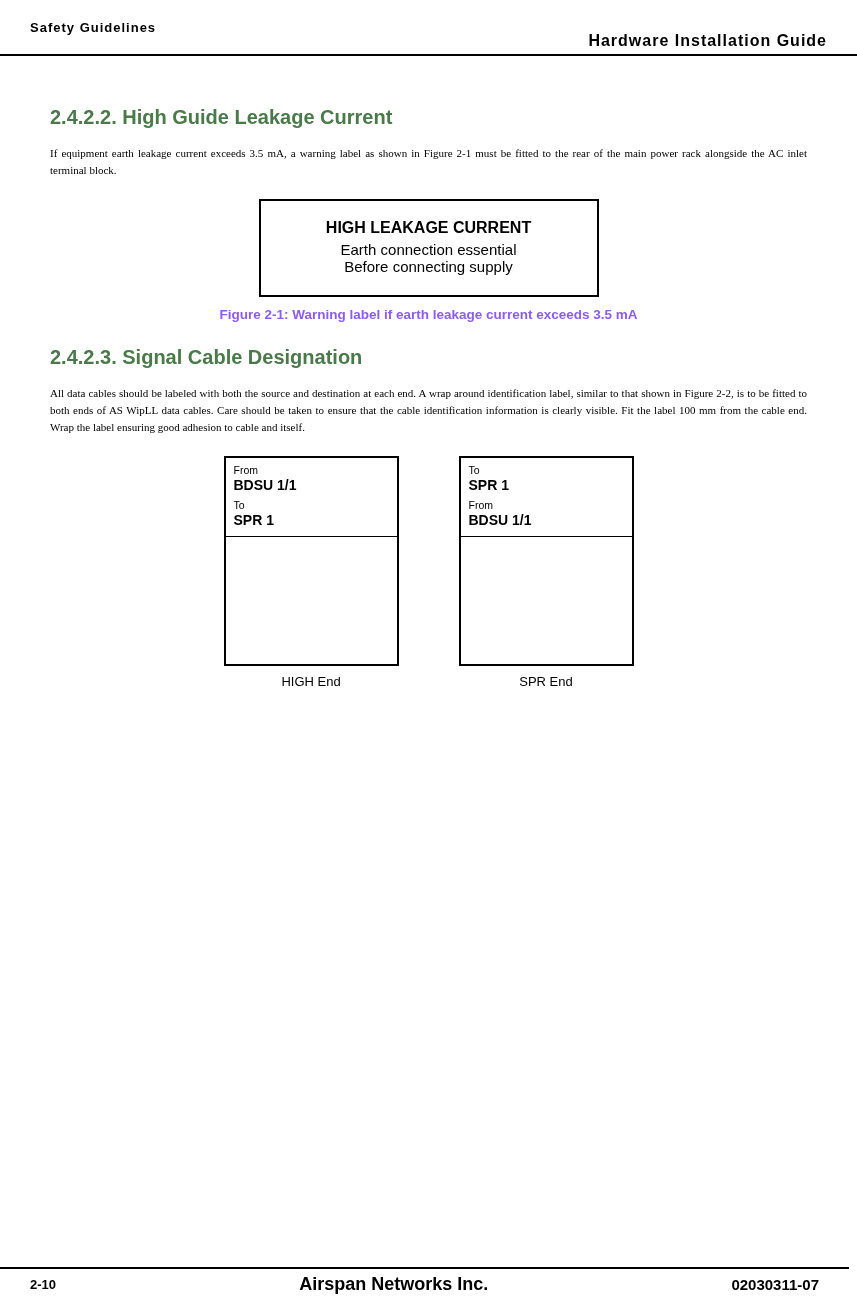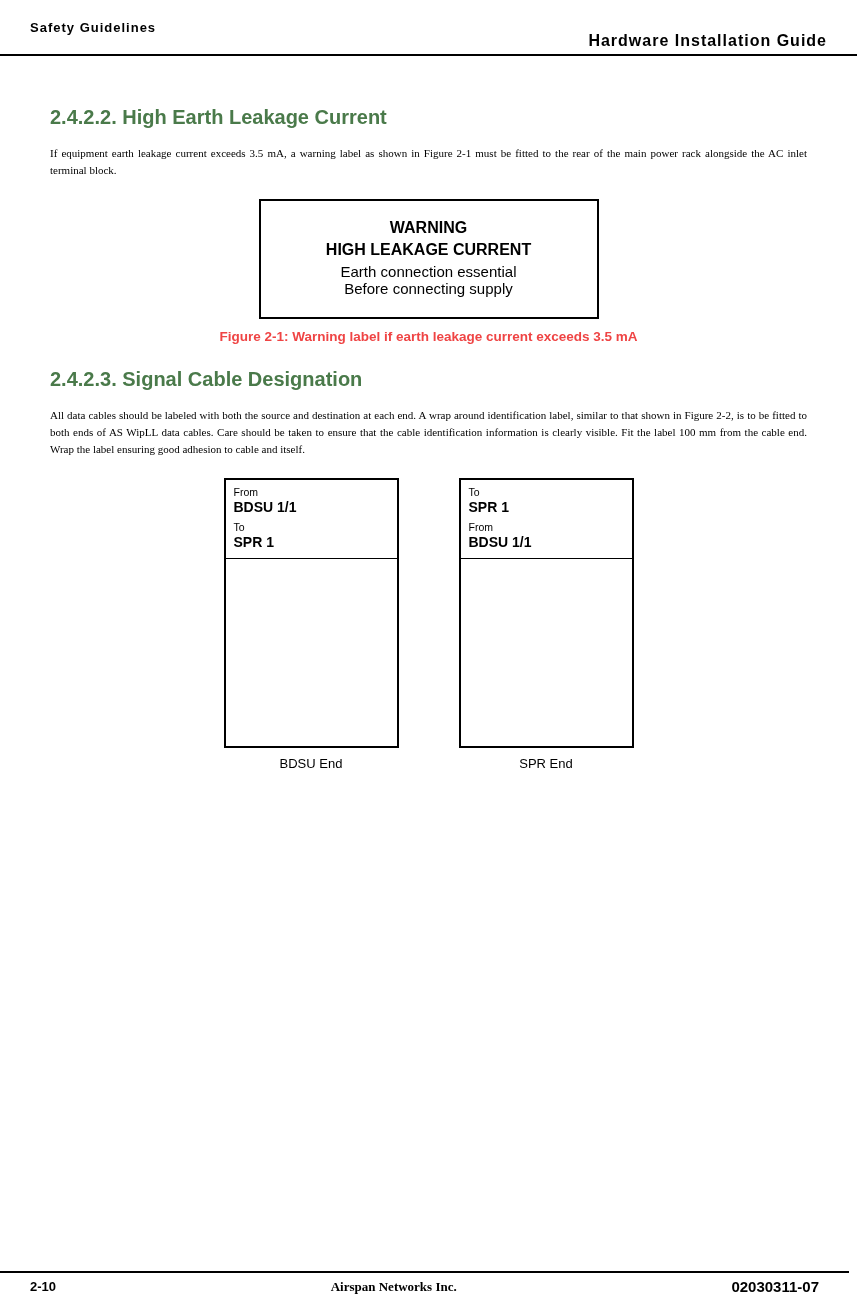--- a/index.html
+++ b/index.html
@@ -107,21 +107,21 @@
       font-size: 15px;
       font-weight: normal;
     }
 
     
     .figure-caption {
       text-align: center;
       font-family: Arial, sans-serif;
       font-size: 13.5px;
       font-weight: bold;
-      color: #ef4444;
+      color: #8b5cf6;
       margin: 10px 0 24px 0;
     }
 
     
     .cable-diagram-container {
       display: flex;
       justify-content: center;
       gap: 60px;
       margin: 20px 0 10px 0;
       align-items: flex-start;
@@ -129,21 +129,21 @@
 
     .cable-label-wrapper {
       display: flex;
       flex-direction: column;
       align-items: center;
     }
 
     .cable-label-box {
       border: 2px solid #000;
       width: 175px;
-      height: 270px;
+      height: 210px;
       display: flex;
       flex-direction: column;
     }
 
     .cable-label-top {
       border-bottom: 1px solid #000;
       padding: 6px 8px 8px 8px;
       background: #fff;
     }
 
@@ -197,22 +197,22 @@
       padding: 5px 30px;
     }
 
     .footer-left {
       font-family: Arial, sans-serif;
       font-size: 13px;
       font-weight: bold;
     }
 
     .footer-center {
-      font-family: Liberation Serif, serif;
-      font-size: 13px;
+      font-family: Liberation Sans, sans-serif;
+      font-size: 18px;
       font-weight: bold;
     }
 
     .footer-right {
       font-family: Arial, sans-serif;
       font-size: 15px;
       font-weight: bold;
     }
   </style>
 </head>
@@ -220,27 +220,26 @@
 
 <div class="page-container">
 
   <div class="page-header">
     <span class="header-left">Safety Guidelines</span>
     <span class="header-right">Hardware Installation Guide</span>
   </div>
 
   <div class="content">
 
-    <h2 class="section-heading">2.4.2.2. High Earth Leakage Current</h2>
+    <h2 class="section-heading">2.4.2.2. High Guide Leakage Current</h2>
 
     <p class="body-text">If equipment earth leakage current exceeds 3.5 mA, a warning label as shown in Figure 2-1 must be fitted to the rear of the main power rack alongside the AC inlet terminal block.</p>
 
     <div class="warning-box-container">
       <div class="warning-box">
-        <div class="warning-title">WARNING</div>
         <div class="warning-subtitle">HIGH LEAKAGE CURRENT</div>
         <div class="warning-line">Earth connection essential</div>
         <div class="warning-line">Before connecting supply</div>
       </div>
     </div>
 
     <div class="figure-caption">Figure 2-1: Warning label if earth leakage current exceeds 3.5 mA</div>
 
     <h2 class="section-heading">2.4.2.3. Signal Cable Designation</h2>
 
@@ -251,21 +250,21 @@
       <div class="cable-label-wrapper">
         <div class="cable-label-box">
           <div class="cable-label-top">
             <div class="cable-label-top-small">From</div>
             <div class="cable-label-top-large">BDSU 1/1</div>
             <div class="cable-label-top-small2">To</div>
             <div class="cable-label-top-large2">SPR 1</div>
           </div>
           <div class="cable-label-bottom"></div>
         </div>
-        <div class="cable-end-label">BDSU End</div>
+        <div class="cable-end-label">HIGH End</div>
       </div>
 
       <div class="cable-label-wrapper">
         <div class="cable-label-box">
           <div class="cable-label-top">
             <div class="cable-label-top-small">To</div>
             <div class="cable-label-top-large">SPR 1</div>
             <div class="cable-label-top-small2">From</div>
             <div class="cable-label-top-large2">BDSU 1/1</div>
           </div>

